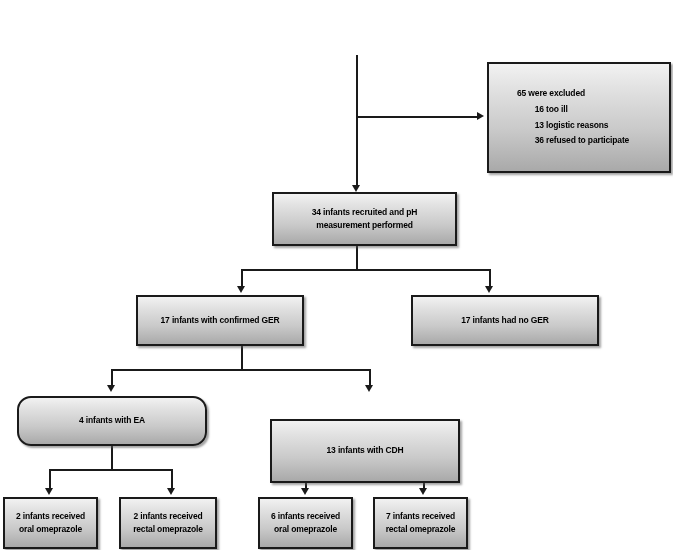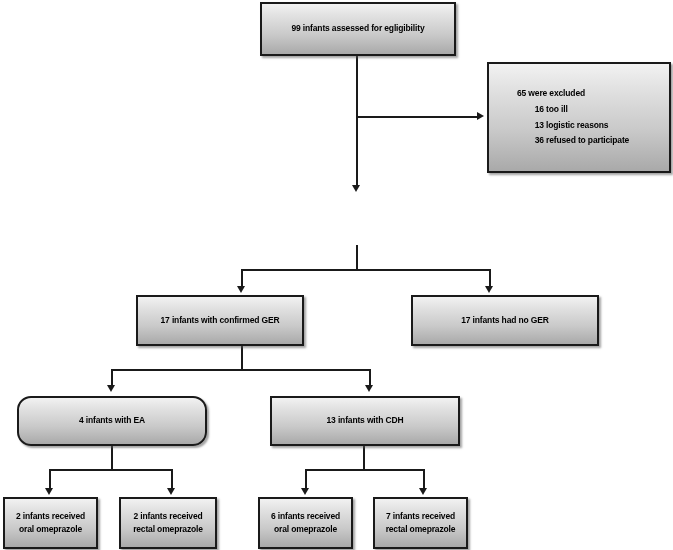--- a/index.html
+++ b/index.html
@@ -105,45 +105,46 @@
   <div class="vline" style="left:171px; top:469px; height:20px;"></div>
   <div class="arrow-down" style="left:167px; top:488px;"></div>
 
   <div class="vline" style="left:363px; top:445px; height:26px;"></div>
   <div class="hline" style="left:305px; top:469px; width:120px;"></div>
   <div class="vline" style="left:305px; top:469px; height:20px;"></div>
   <div class="arrow-down" style="left:301px; top:488px;"></div>
   <div class="vline" style="left:423px; top:469px; height:20px;"></div>
   <div class="arrow-down" style="left:419px; top:488px;"></div>
 
-  <div class="node" style="left:260px; top:2px; width:196px; height:54px;">
-    <span class="label">99 infants assessed for egligibility</span>
-  </div>
 
   <div class="node excluded" style="left:487px; top:62px; width:184px; height:111px;padding-left:28px;">
     <span class="label">65 were excluded
         16 too ill
         13 logistic reasons
         36 refused to participate</span>
   </div>
 
+  <div class="node" style="left:272px; top:192px; width:185px; height:54px;">
+    <span class="label">34 infants recruited and pH
+measurement performed</span>
+  </div>
 
   <div class="node" style="left:136px; top:295px; width:168px; height:51px;">
     <span class="label">17 infants with confirmed GER</span>
   </div>
 
   <div class="node" style="left:401px; top:295px; width:188px; height:51px;margin-left:10px;">
     <span class="label">17 infants had no GER</span>
   </div>
 
   <div class="node" style="left:17px; top:396px; width:190px; height:50px;border-radius:14px;">
     <span class="label">4 infants with EA</span>
   </div>
 
-  <div class="node" style="left:270px; top:396px; width:190px; height:50px;">
+  <div class="node" style="left:270px; top:419px; width:190px; height:64px;">
     <span class="label">13 infants with CDH</span>
   </div>
 
   <div class="node" style="left:3px; top:497px; width:95px; height:52px;">
     <span class="label">2 infants received
 oral omeprazole</span>
   </div>
 
   <div class="node" style="left:119px; top:497px; width:98px; height:52px;">
     <span class="label">2 infants received

